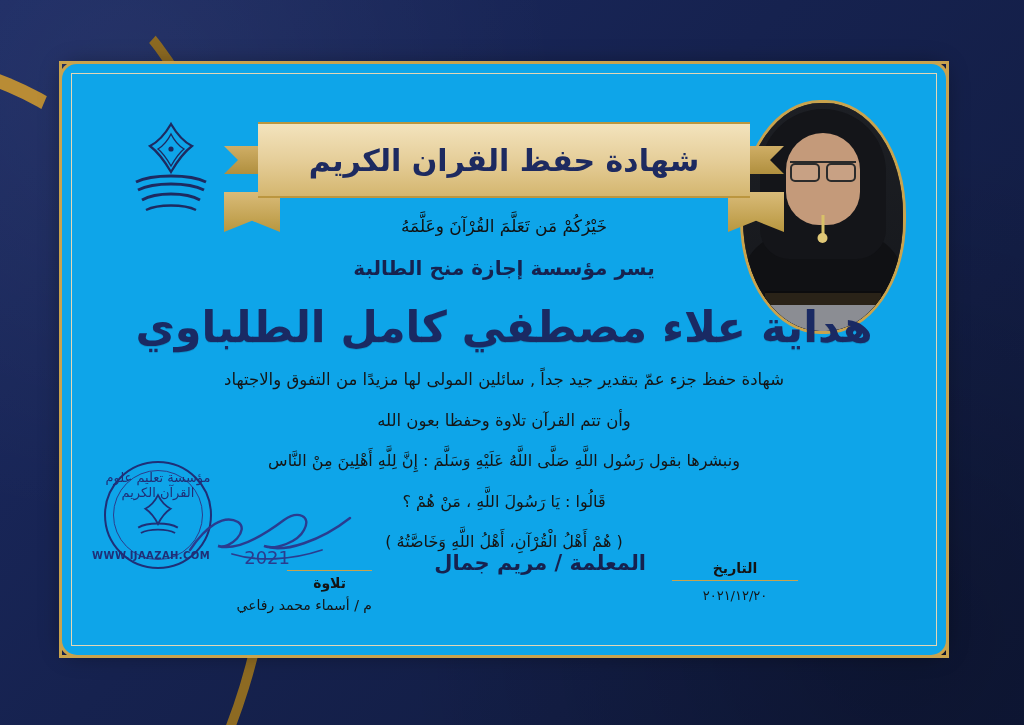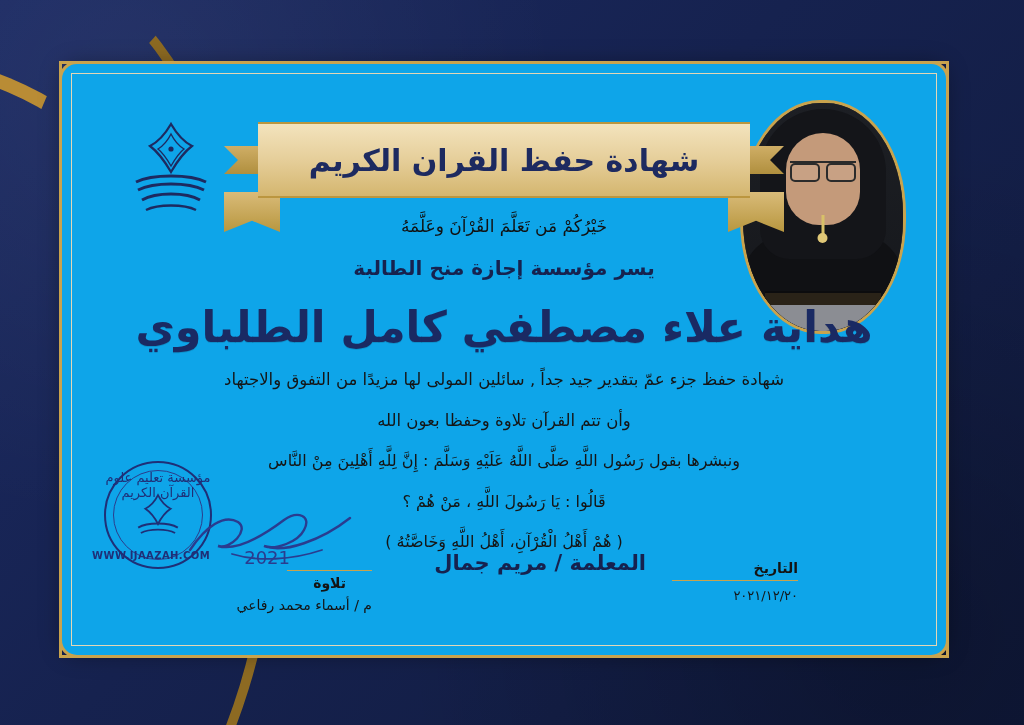--- a/index.html
+++ b/index.html
@@ -300,21 +300,21 @@
     font-size: 21px;
     font-weight: bold;
     color: #16224f;
     white-space: nowrap;
   }
   .date-block {
     position: absolute;
     right: 148px;
     bottom: 30px;
     width: 126px;
-    text-align: right;
+    text-align: center;
     color: #141414;
   }
   .date-label {
     font-size: 14px;
     font-weight: bold;
     padding-bottom: 4px;
     border-bottom: 1.5px solid #c9a34d;
   }
   .date-value {
     font-size: 13px;

